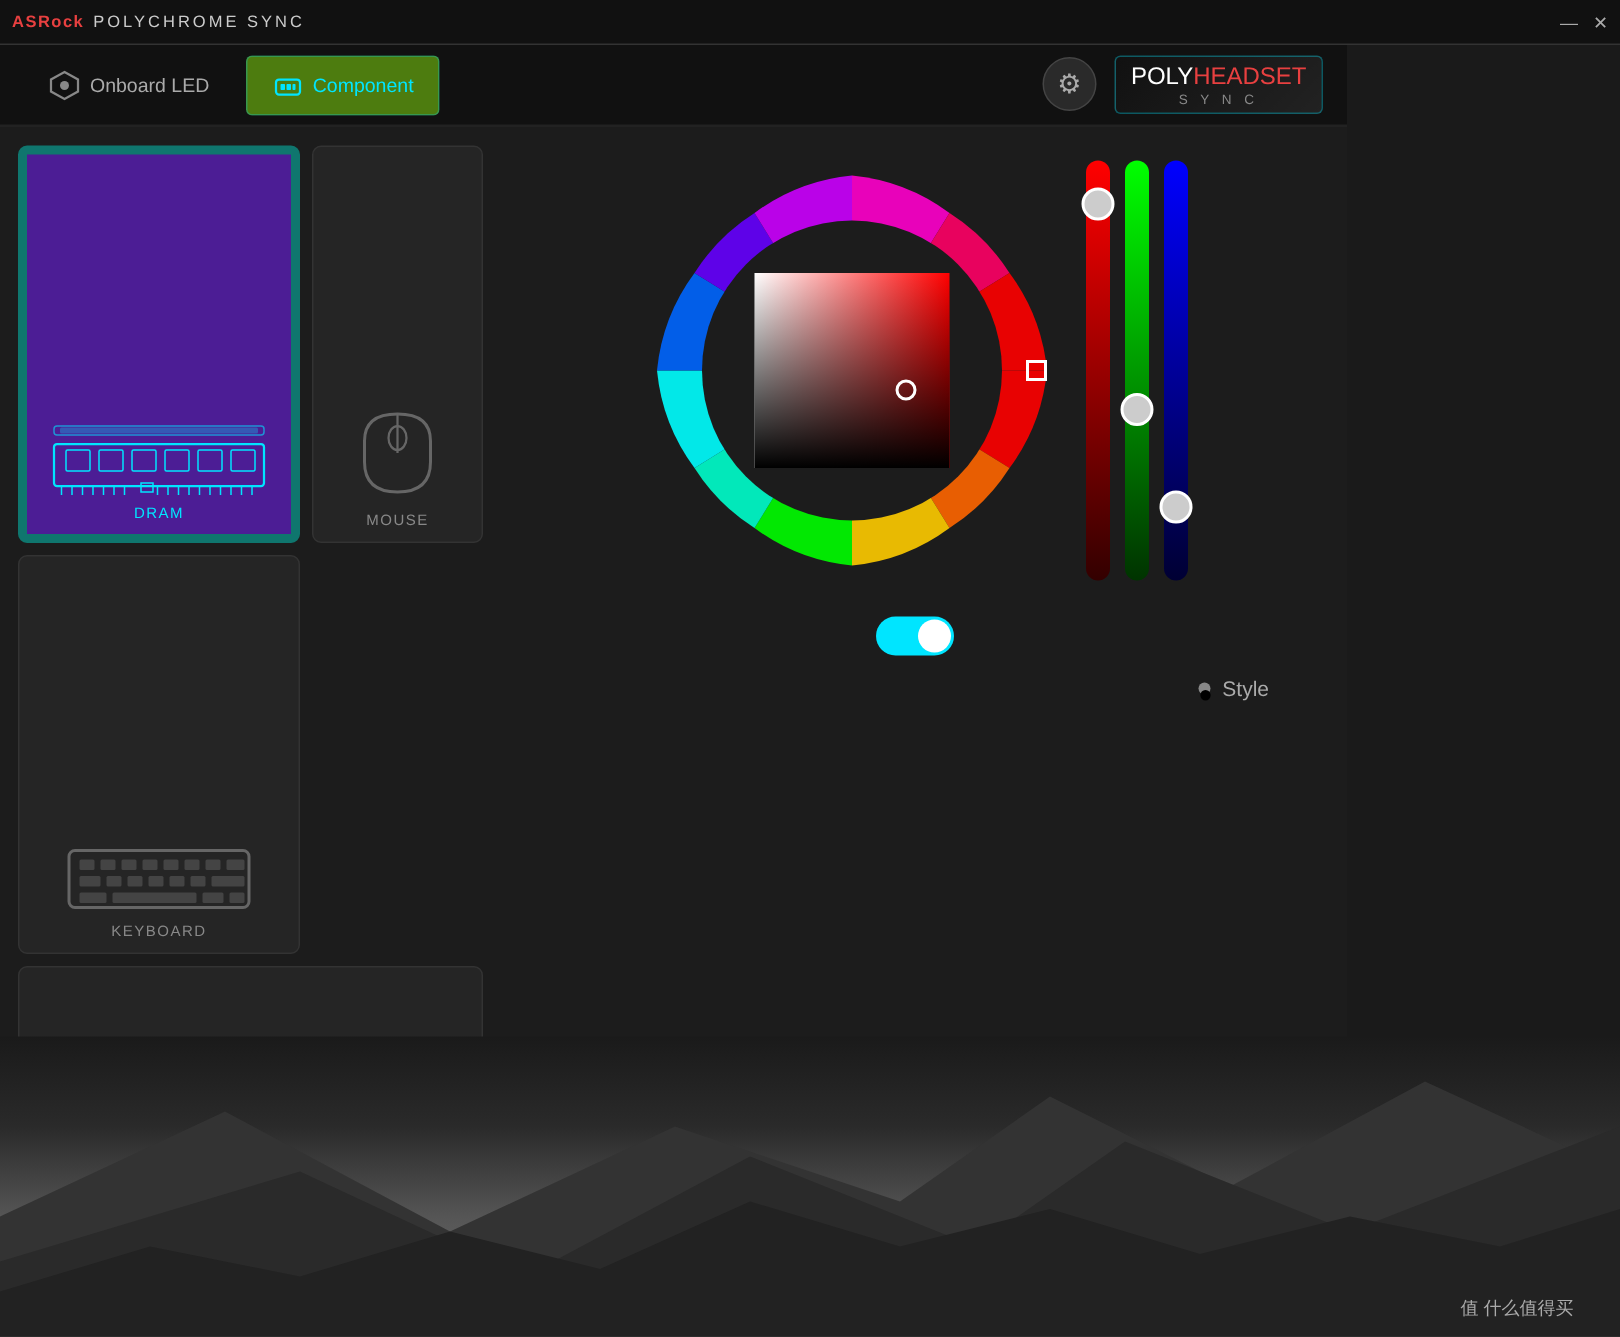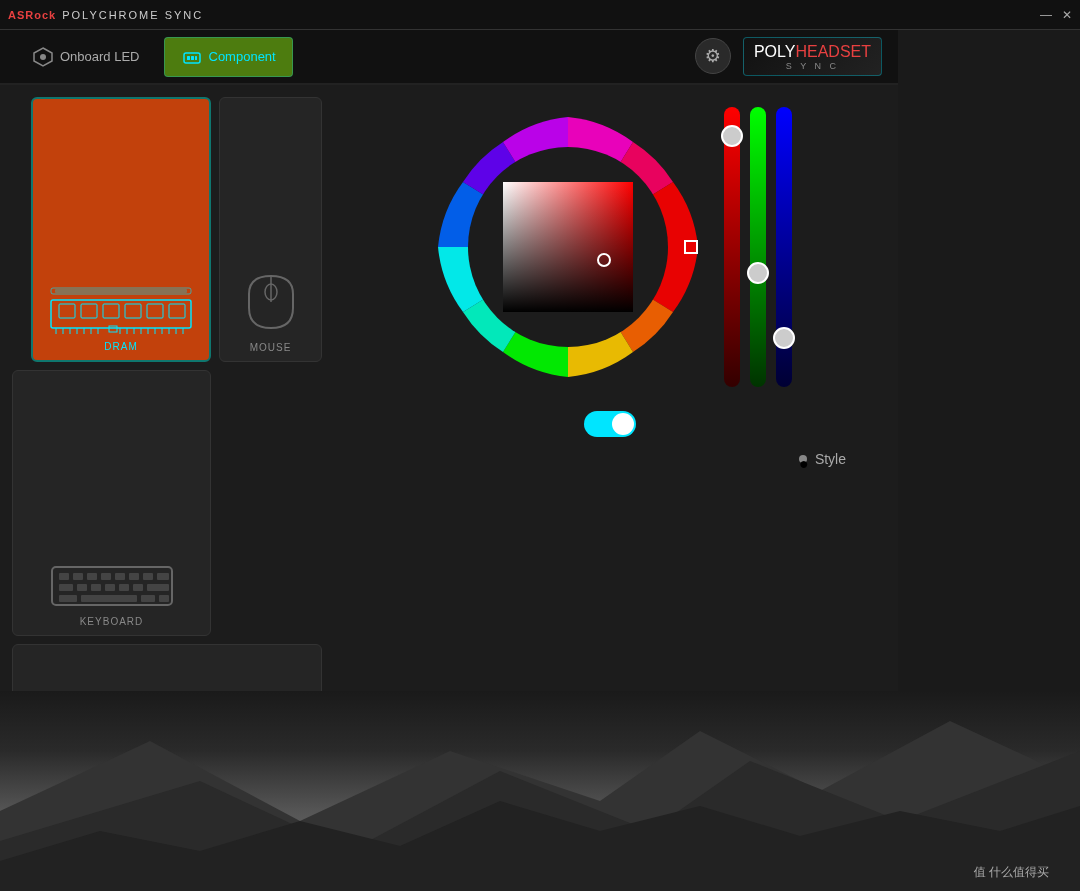--- a/index.html
+++ b/index.html
@@ -161,23 +161,22 @@
       display: flex;
       flex-direction: column;
       align-items: center;
       justify-content: flex-end;
       padding: 10px 8px 8px;
       cursor: pointer;
       position: relative;
       min-height: 120px;
     }
     .device-card.active {
-      border: 2px solid #0f766e;
-      background: #c2410c;
-      margin-left: 19px;
+      border: 6px solid #0f766e;
+      background: #4c1d95;
     }
     .device-label {
       color: #888;
       font-size: 10px;
       letter-spacing: 1px;
       text-transform: uppercase;
       margin-top: 6px;
     }
     .device-card.active .device-label {
       color: #00e5ff;

